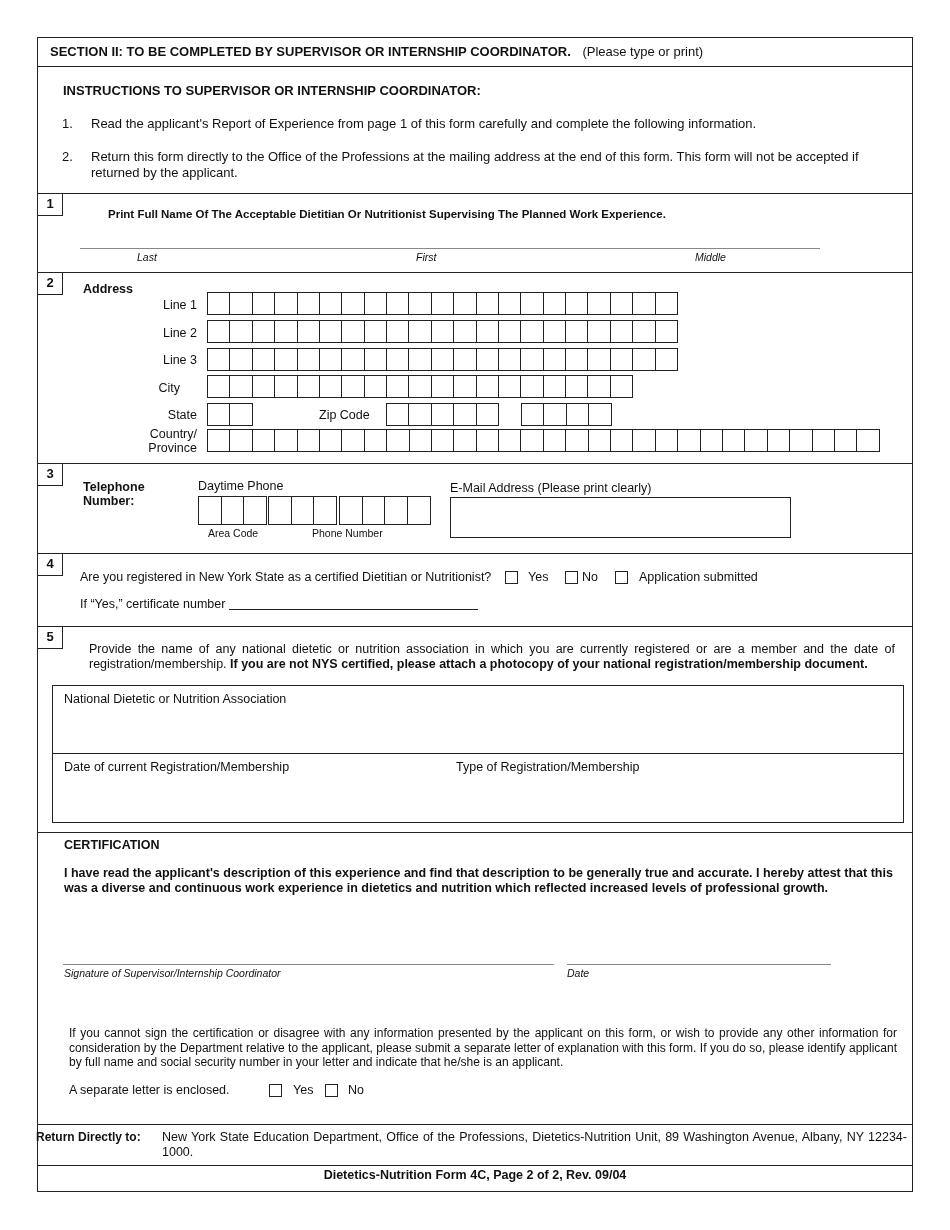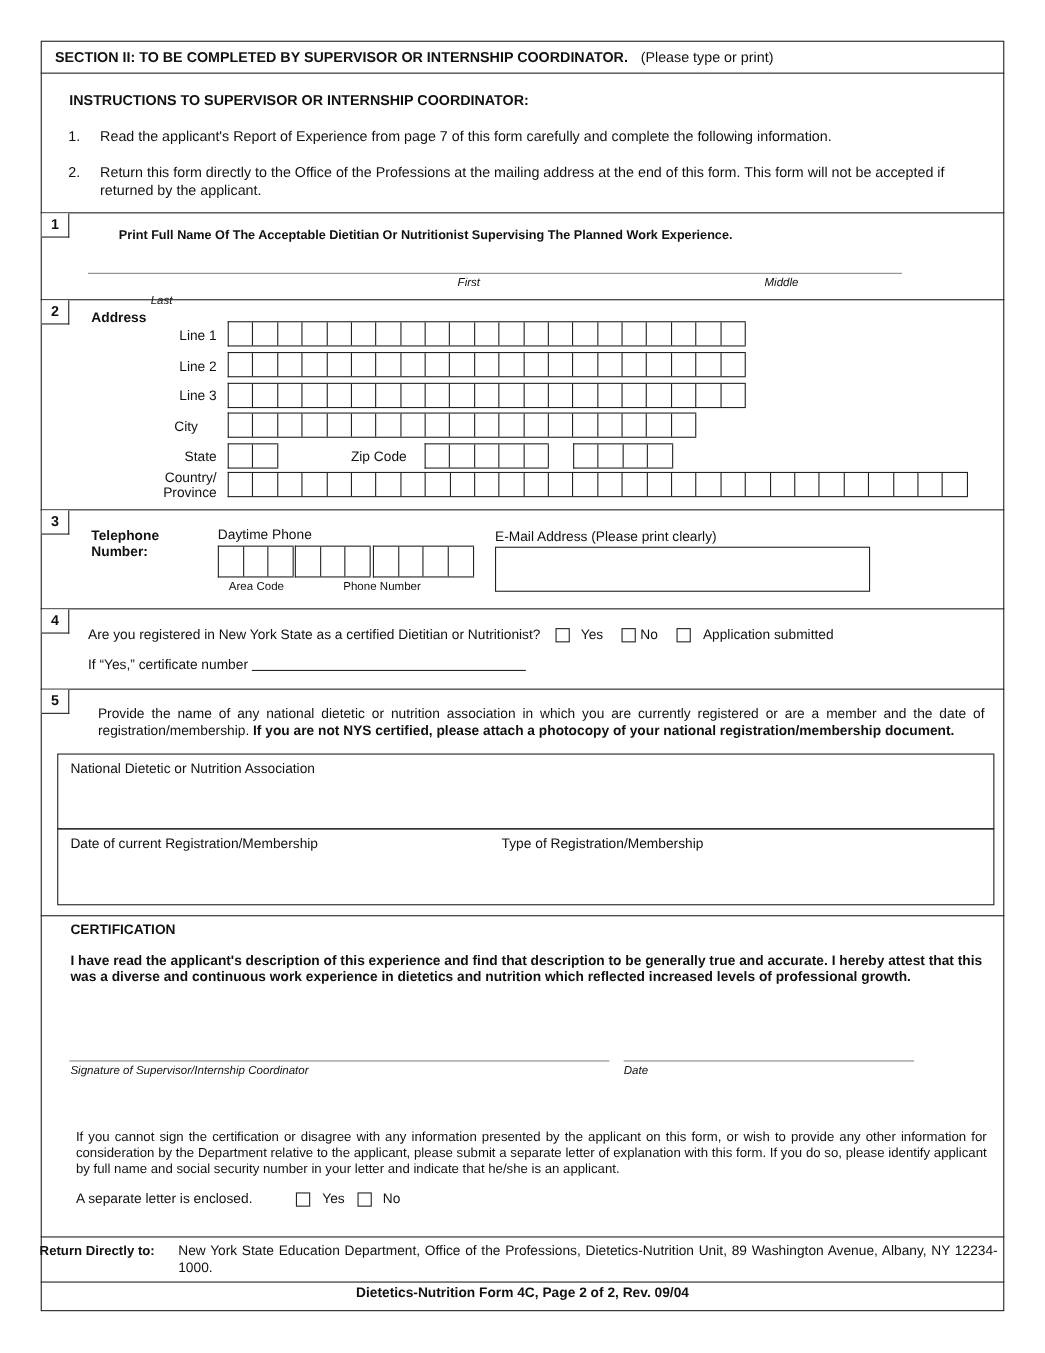--- a/index.html
+++ b/index.html
@@ -24,29 +24,29 @@
 <div class="frame"></div>
 
 <div class="abs" style="left:50px; top:44px; font-size:13px;">
   <span class="bold">SECTION II:  TO BE COMPLETED BY SUPERVISOR OR INTERNSHIP COORDINATOR.</span>
   <span style="margin-left:8px;">(Please type or print)</span>
 </div>
 <div class="hline" style="top:66px;"></div>
 
 <div class="abs bold" style="left:63px; top:83px; font-size:13px;">INSTRUCTIONS TO SUPERVISOR OR INTERNSHIP COORDINATOR:</div>
 <div class="abs" style="left:62px; top:116px; font-size:13px;">1.</div>
-<div class="abs" style="left:91px; top:116px; width:800px; font-size:13px;">Read the applicant's Report of Experience from page 7 of this form carefully and complete the following information.</div>
+<div class="abs" style="left:91px; top:116px; width:800px; font-size:13px;">Read the applicant's Report of Experience from page 1 of this form carefully and complete the following information.</div>
 <div class="abs" style="left:62px; top:149px; font-size:13px;">2.</div>
 <div class="abs" style="left:91px; top:149px; width:790px; font-size:13px; line-height:16px;">Return this form directly to the Office of the Professions at the mailing address at the end of this form. This form will not be accepted if returned by the applicant.</div>
 <div class="hline" style="top:193px;"></div>
 
 <div class="numbox" style="left:38px; top:194px;">1</div>
 <div class="abs bold" style="left:80px; top:208px; font-size:11.5px;padding-left:28px;">Print Full Name Of The Acceptable Dietitian Or Nutritionist Supervising The Planned Work Experience.</div>
 <div class="sigline" style="left:80px; top:248px; width:740px;"></div>
-<div class="abs italic" style="left:137px; top:251px; font-size:10.5px;margin-top:16px;">Last</div>
+<div class="abs italic" style="left:137px; top:251px; font-size:10.5px;">Last</div>
 <div class="abs italic" style="left:416px; top:251px; font-size:10.5px;">First</div>
 <div class="abs italic" style="left:695px; top:251px; font-size:10.5px;">Middle</div>
 <div class="hline" style="top:272px;"></div>
 
 <div class="numbox" style="left:38px; top:273px;">2</div>
 <div class="abs bold" style="left:83px; top:282px; font-size:12.5px;">Address</div>
 
 <div class="lbl" style="left:77px; top:298px;">Line 1</div>
 <div class="boxrow" style="left:207px; top:292px; width:471px;">
   <div class="cell"></div>

